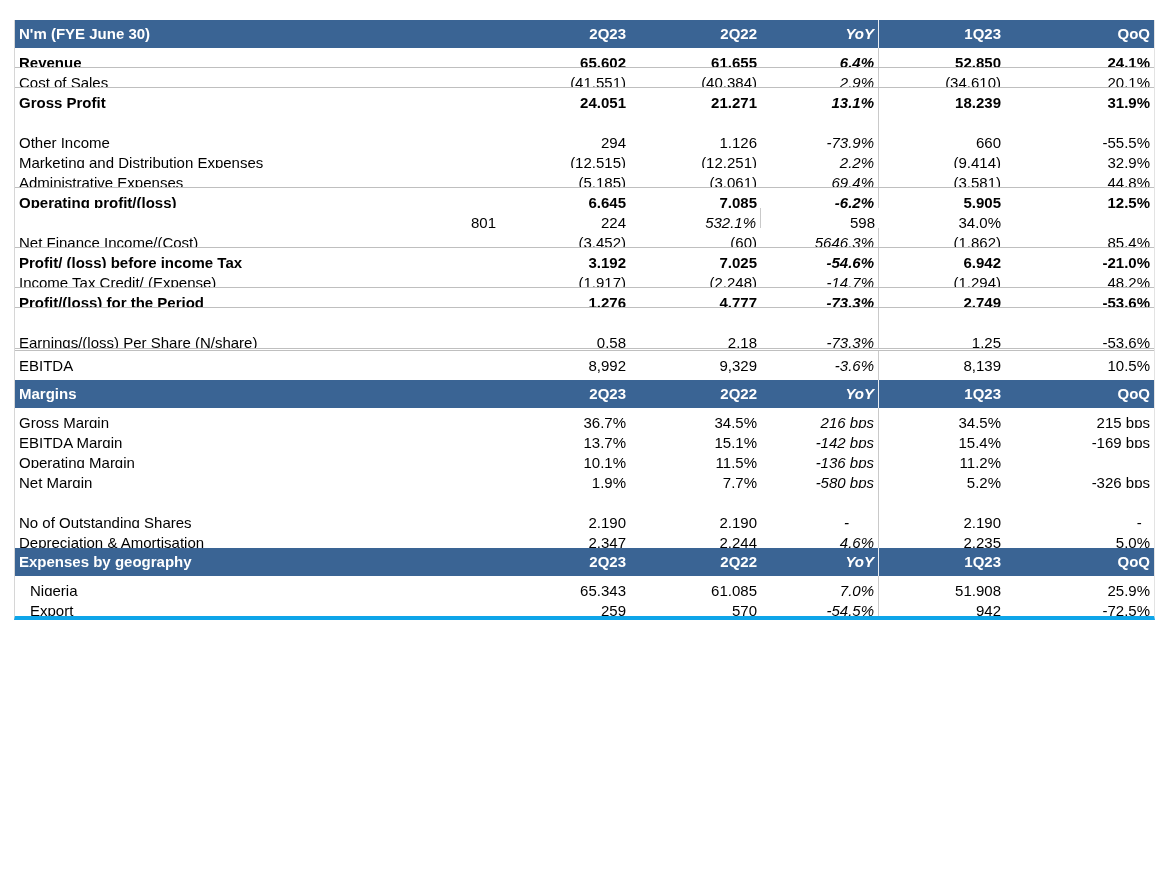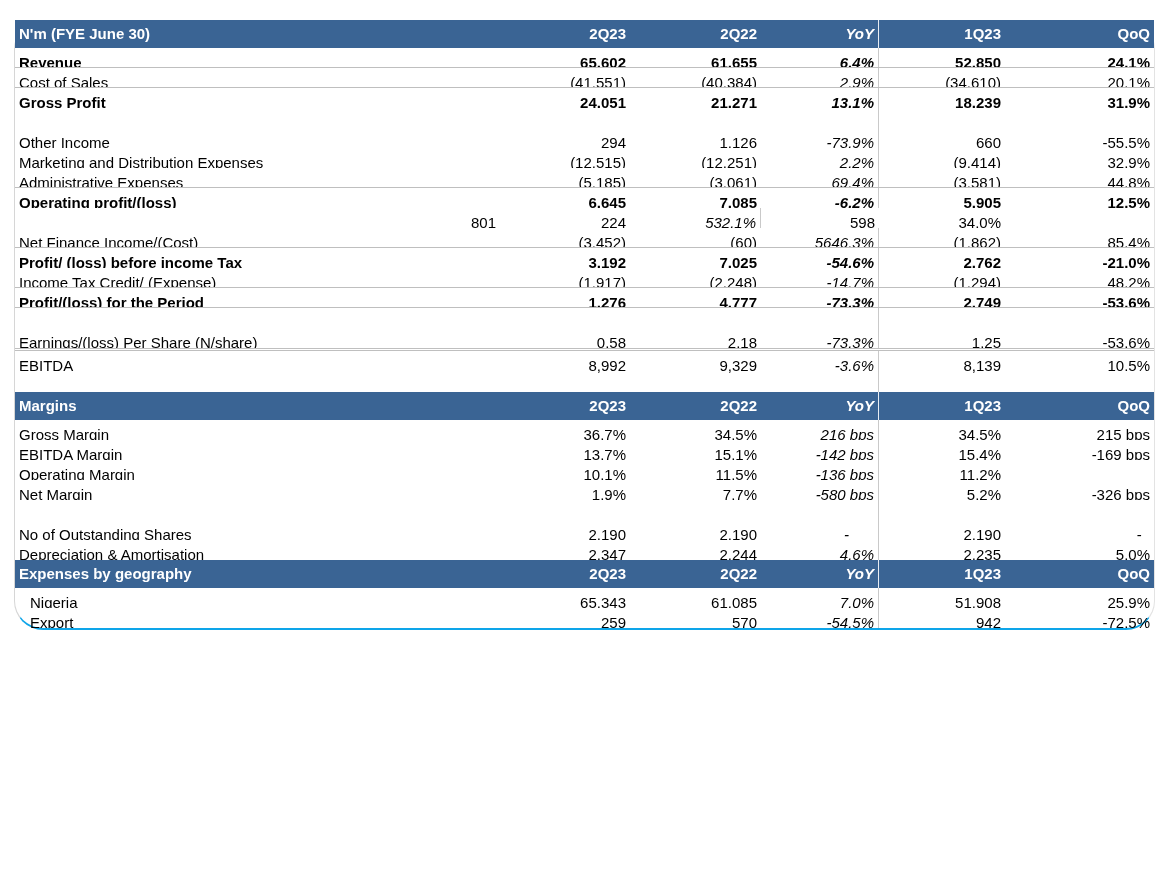--- a/index.html
+++ b/index.html
@@ -8,22 +8,21 @@
     background: #ffffff;
     font-family: "Liberation Sans", sans-serif;
     color: #000000;
   }
   .wrap {
     position: absolute;
     left: 14px; top: 20px;
     width: 1141px;
     border-left: 1px solid #D6D6D6;
     border-right: 1px solid #E3E3E3;
-    border-bottom: 2px solid #0ea5e9;
-    border-radius: 29px;
+    border-bottom: 4px solid #0ea5e9;
   }
   .row {
     display: grid;
     grid-template-columns: 1fr 130px 131px 118px 126px 149px;
     height: 20px;
     line-height: 29px;
     font-size: 15px;
   }
   .row.band {
     background: #3A6494;
@@ -38,21 +37,21 @@
     overflow: hidden;
     white-space: nowrap;
   }
   .label {
     text-align: left;
     padding-left: 4px;
   }
   .row.indent .label { padding-left: 15px; }
   .row.bold { font-weight: 700; }
   .row.rule-below { border-bottom: 1px solid #BFBFBF; }
-  .row.dbl-above { border-top: 3px double #BFBFBF; height: 44px; }
+  .row.dbl-above { border-top: 3px double #BFBFBF; height: 32px; }
   
   .sep { border-right: 1px solid #C9C9C9; font-style: italic; }
   .band .sep { border-right: 1px solid #E8EDF3; }
 </style>
 </head>
 <body>
 
 <div class="wrap" id="fin-table">
     <div class="row band">
       <div class="cell label">N'm (FYE June 30)</div>
@@ -139,21 +138,21 @@
       <div class="cell">(60)</div>
       <div class="cell sep">5646.3%</div>
       <div class="cell">(1,862)</div>
       <div class="cell">85.4%</div>
     </div>
     <div class="row bold">
       <div class="cell label">Profit/ (loss) before income Tax</div>
       <div class="cell">3,192</div>
       <div class="cell">7,025</div>
       <div class="cell sep">-54.6%</div>
-      <div class="cell">2,762</div>
+      <div class="cell">6,942</div>
       <div class="cell">-21.0%</div>
     </div>
     <div class="row rule-below">
       <div class="cell label">Income Tax Credit/ (Expense)</div>
       <div class="cell">(1,917)</div>
       <div class="cell">(2,248)</div>
       <div class="cell sep">-14.7%</div>
       <div class="cell">(1,294)</div>
       <div class="cell">48.2%</div>
     </div>

